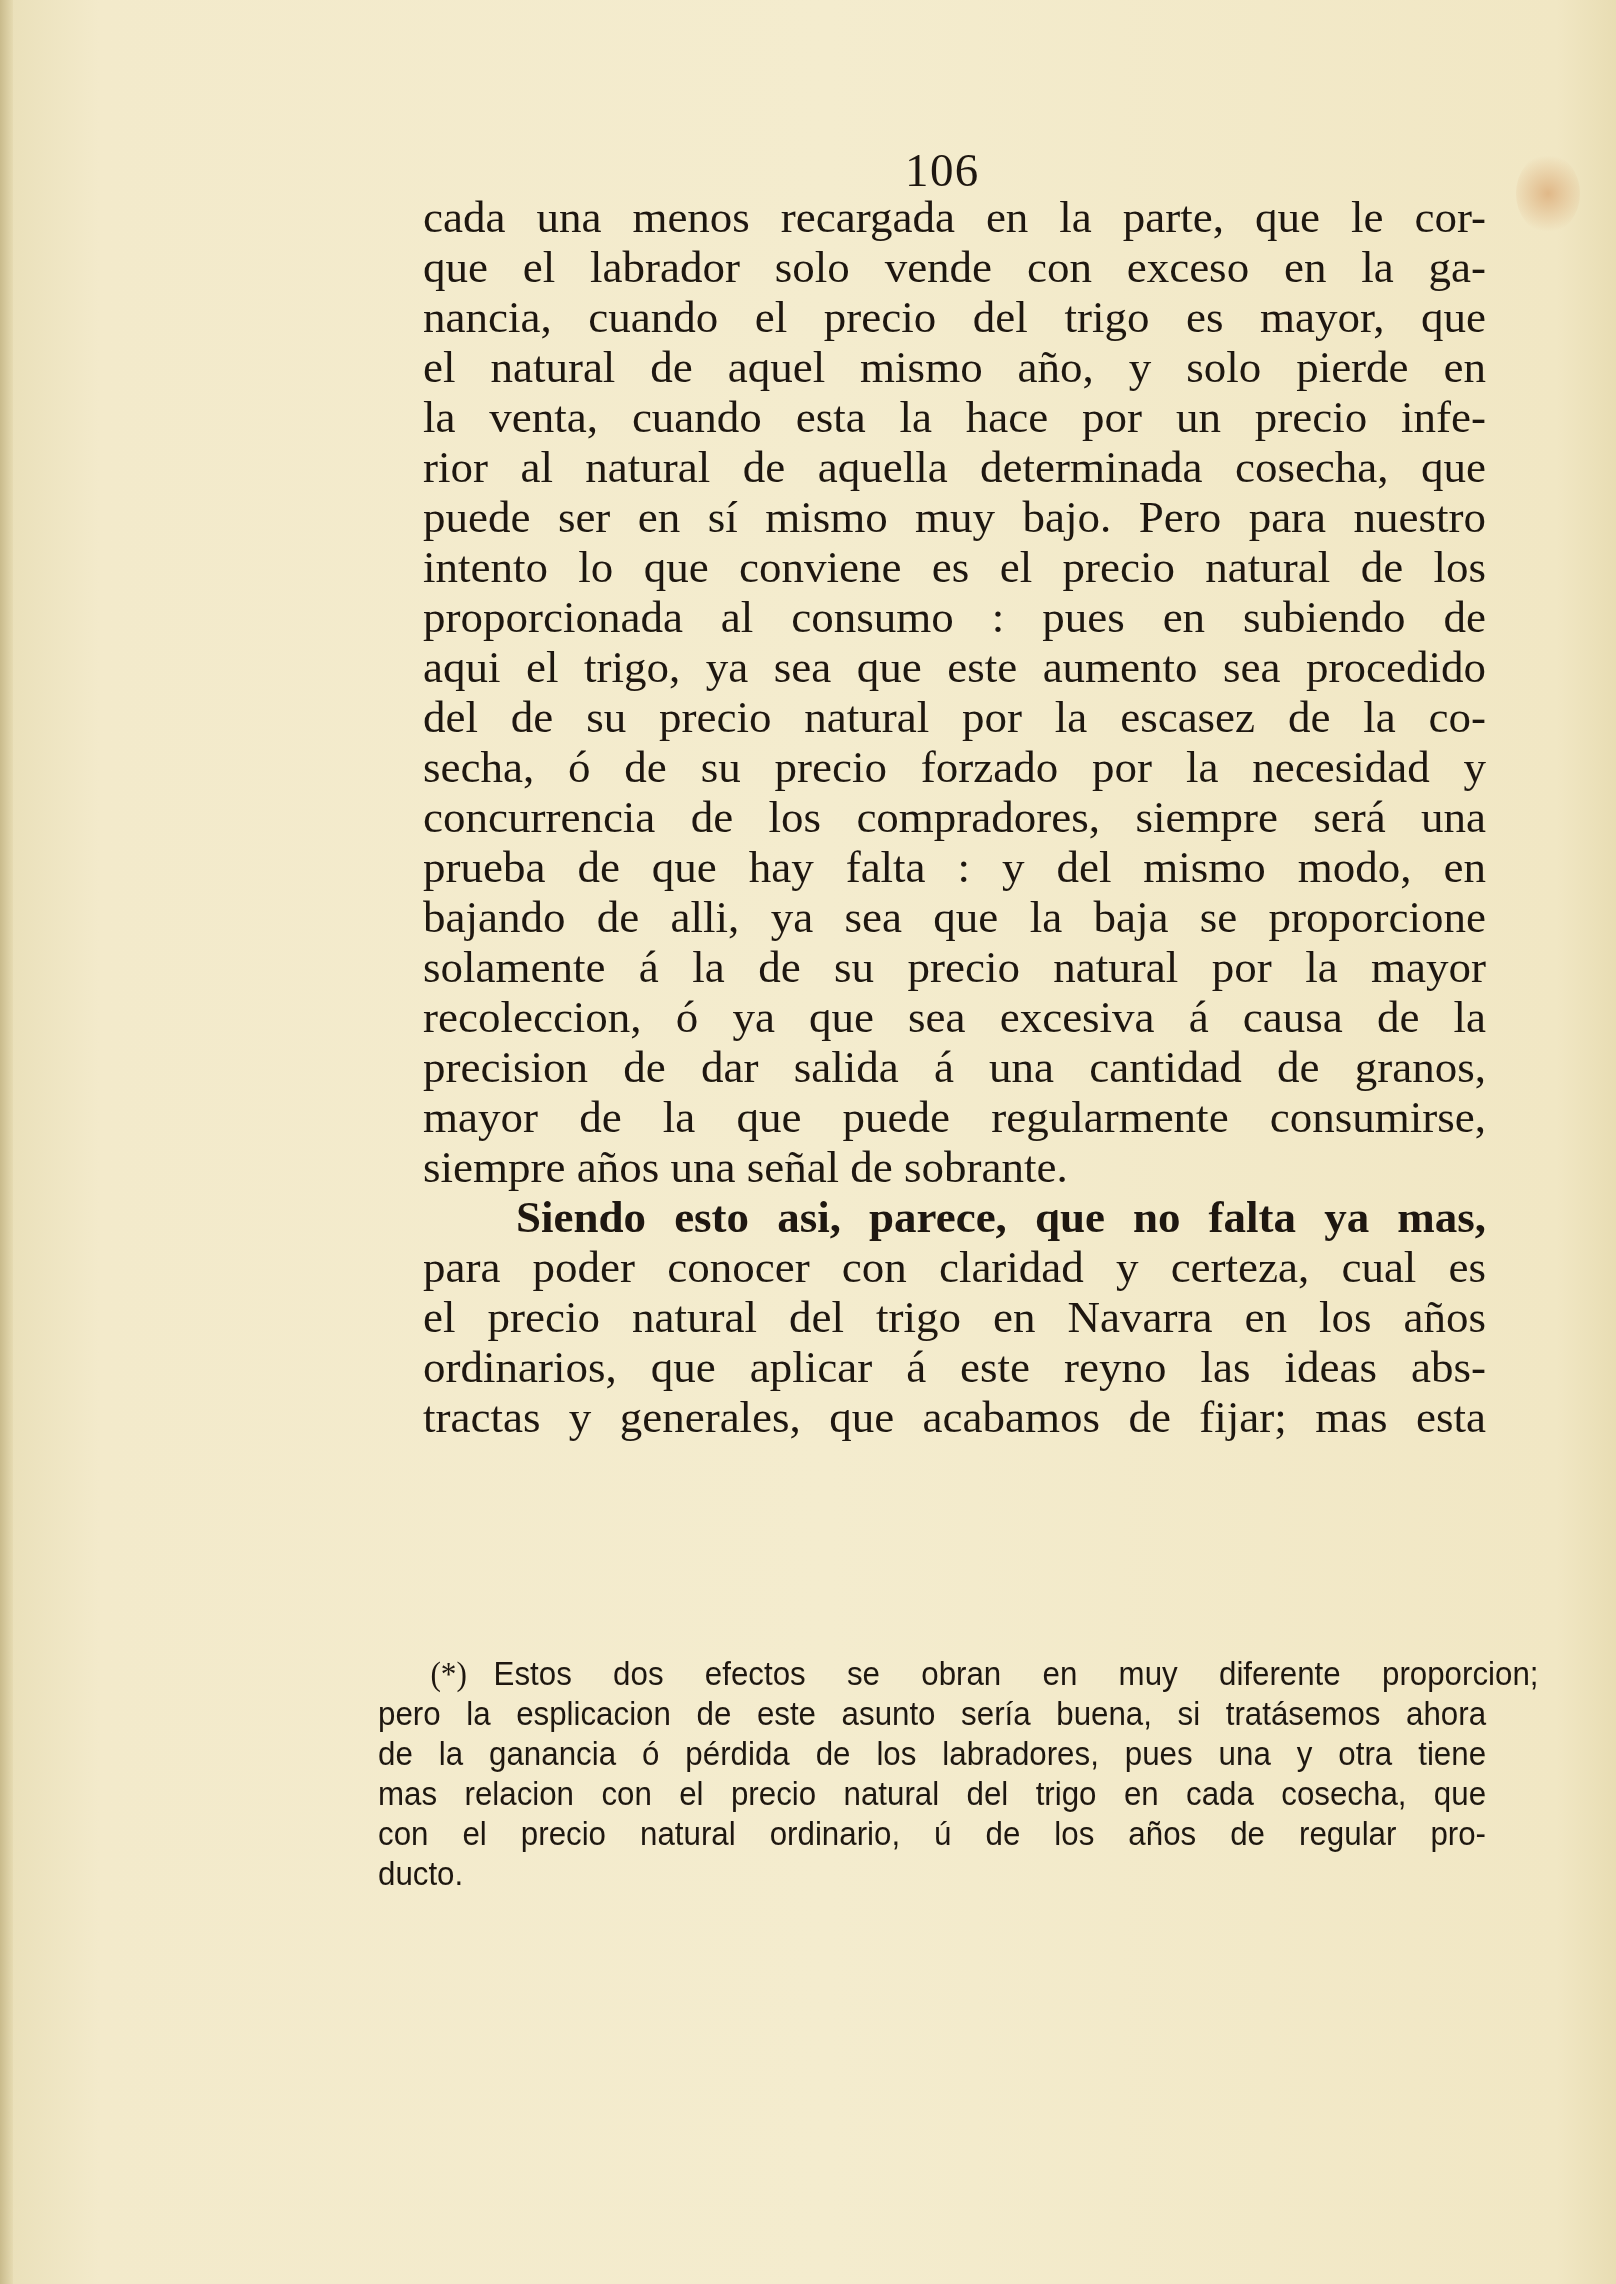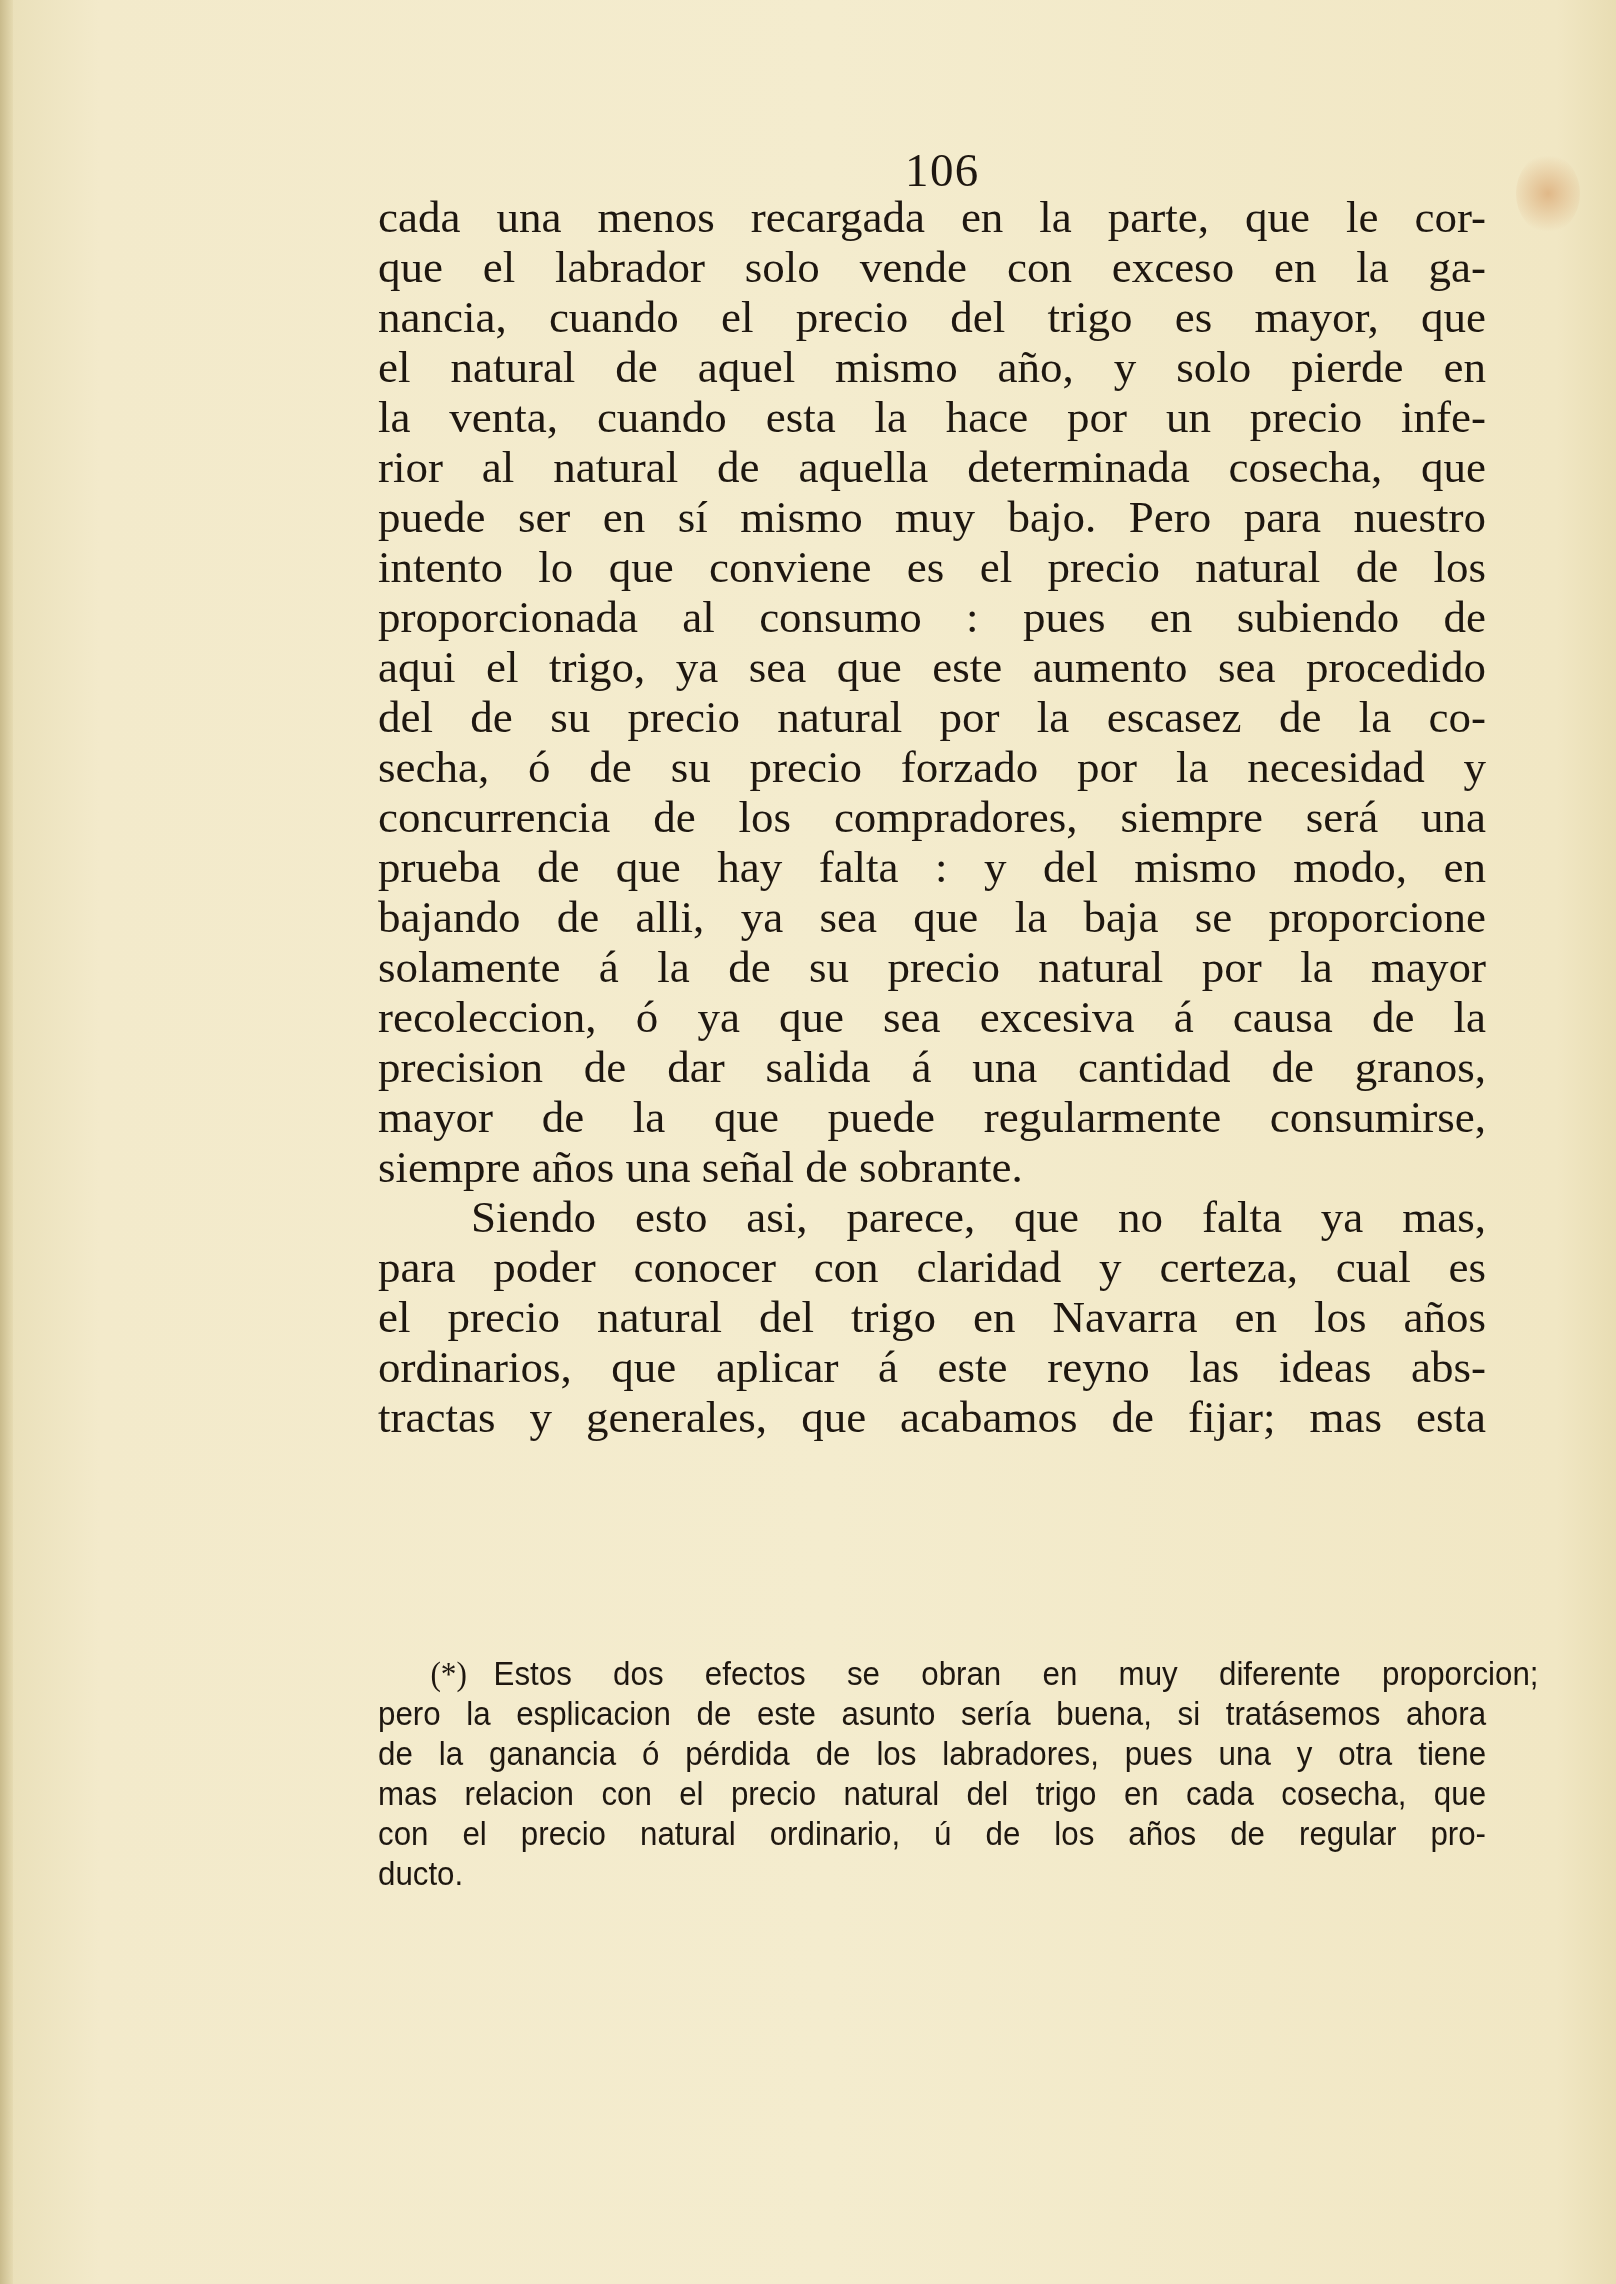--- a/index.html
+++ b/index.html
@@ -3,23 +3,23 @@
 <meta charset="utf-8">
 <style>
 html,body{margin:0;padding:0;}
 body{width:1616px;height:2284px;background:#f2e9c6;position:relative;overflow:hidden;font-family:"Liberation Serif","DejaVu Serif",serif;color:#1e1710;}
 .page{position:absolute;left:0;top:0;width:1616px;height:2284px;background:linear-gradient(90deg,#e9dfb8 0%,#f3eacb 6%,#f4ecce 50%,#f1e7c4 94%,#e2d6a8 100%);padding-left:40px;}
 .edge-left{position:absolute;left:0;top:0;width:13px;height:2284px;background:linear-gradient(90deg,#c9bb8c,#e6dbb2);}
 .edge-right{position:absolute;right:0;top:0;width:15.7px;height:2284px;background:linear-gradient(90deg,#e6dbb2,#b9aa78);}
 .stain{position:absolute;left:1516px;top:154px;width:64px;height:79px;border-radius:50%;background:radial-gradient(circle,#e0b888 0%,rgba(224,184,136,0.4) 45%,rgba(224,184,136,0) 75%);}
 .page-number{position:absolute;left:905px;top:143px;font-size:47px;letter-spacing:1.4px;}
 .body-text{position:absolute;left:378px;top:192px;width:1108px;font-size:45px;line-height:50px;}
-.line{display:block;white-space:nowrap;text-align:justify;text-align-last:justify;height:50px;}
+.line{display:block;white-space:nowrap;text-align:justify;text-align-last:justify;height:50px;margin-left:45px;}
 .line.last{text-align-last:left;}
-.line.indent{padding-left:93px;}
+.line.indent{padding-left:93px;font-weight:bold;}
 .footnote{position:absolute;left:378px;top:1653px;width:1108px;font-size:34px;line-height:40px;font-family:"Liberation Sans","DejaVu Sans",sans-serif;font-stretch:condensed;}
 .fline{display:block;white-space:nowrap;text-align:justify;text-align-last:justify;height:40px;transform:scaleX(0.92);transform-origin:left;width:108.7%;}
 .fline.first{padding-left:57px;}
 .fline.last{text-align-last:left;}
 .fmark{font-family:"Liberation Serif",serif;margin-right:29px;}
 </style>
 </head>
 <body>
 
 <div class="page">

